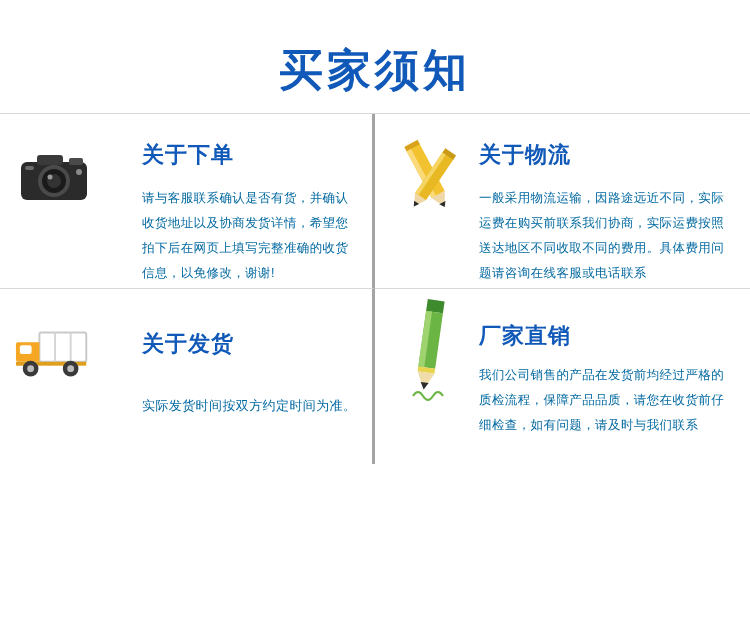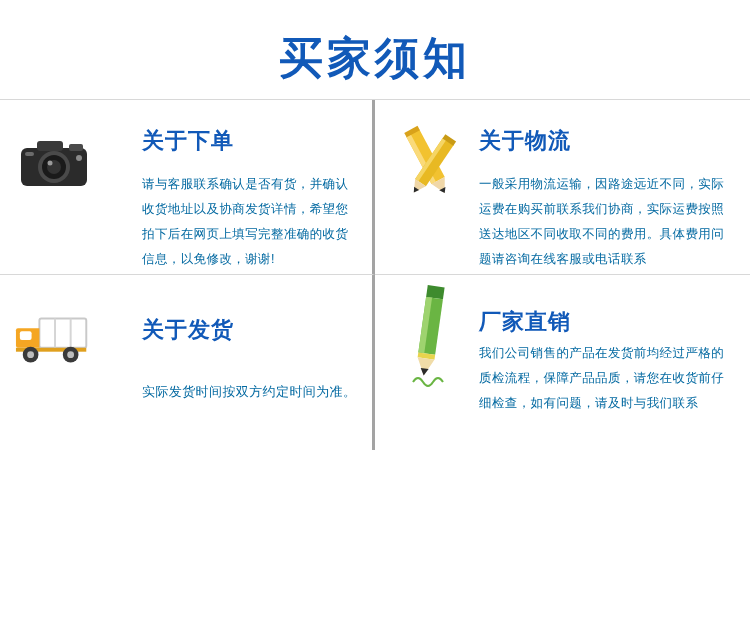--- a/index.html
+++ b/index.html
@@ -24,21 +24,21 @@
   .header {
     padding-top: 28px;
     text-align: center;
   }
   .main-title {
     font-size: 44px;
     font-weight: bold;
     color: #1159b8;
     letter-spacing: 4px;
     line-height: 1.2;
-    margin: 4px;
+    margin: 16px;
   }
   .subtitle-wrap {
     margin-top: 18px;
     text-align: center;
   }
   .subtitle {
     display: inline-block;
     font-size: 17px;
     font-weight: bold;
     color: #222;
@@ -94,21 +94,21 @@
     margin-top: 14px;
     font-size: 12.5px;
     line-height: 2.0;
     color: #0369a1;
     letter-spacing: 0.4px;
   }
   
   .cell-1 .cell-text { margin-top: 16px; }
   .cell-2 .cell-text { margin-top: 16px; }
   .cell-3 .cell-text { margin-top: 34px; font-size: 13px; }
-  .cell-4 .cell-text { margin-top: 4px; }
+  .cell-4 .cell-text { margin-top: 12px; }
   .cell-3 .cell-title { margin-top: 22px; }
   .cell-4 .cell-title { margin-top: 14px; }
   .footer-space {
     height: 80px;
   }
 </style>
 </head>
 <body>
 
 <div class="page">

